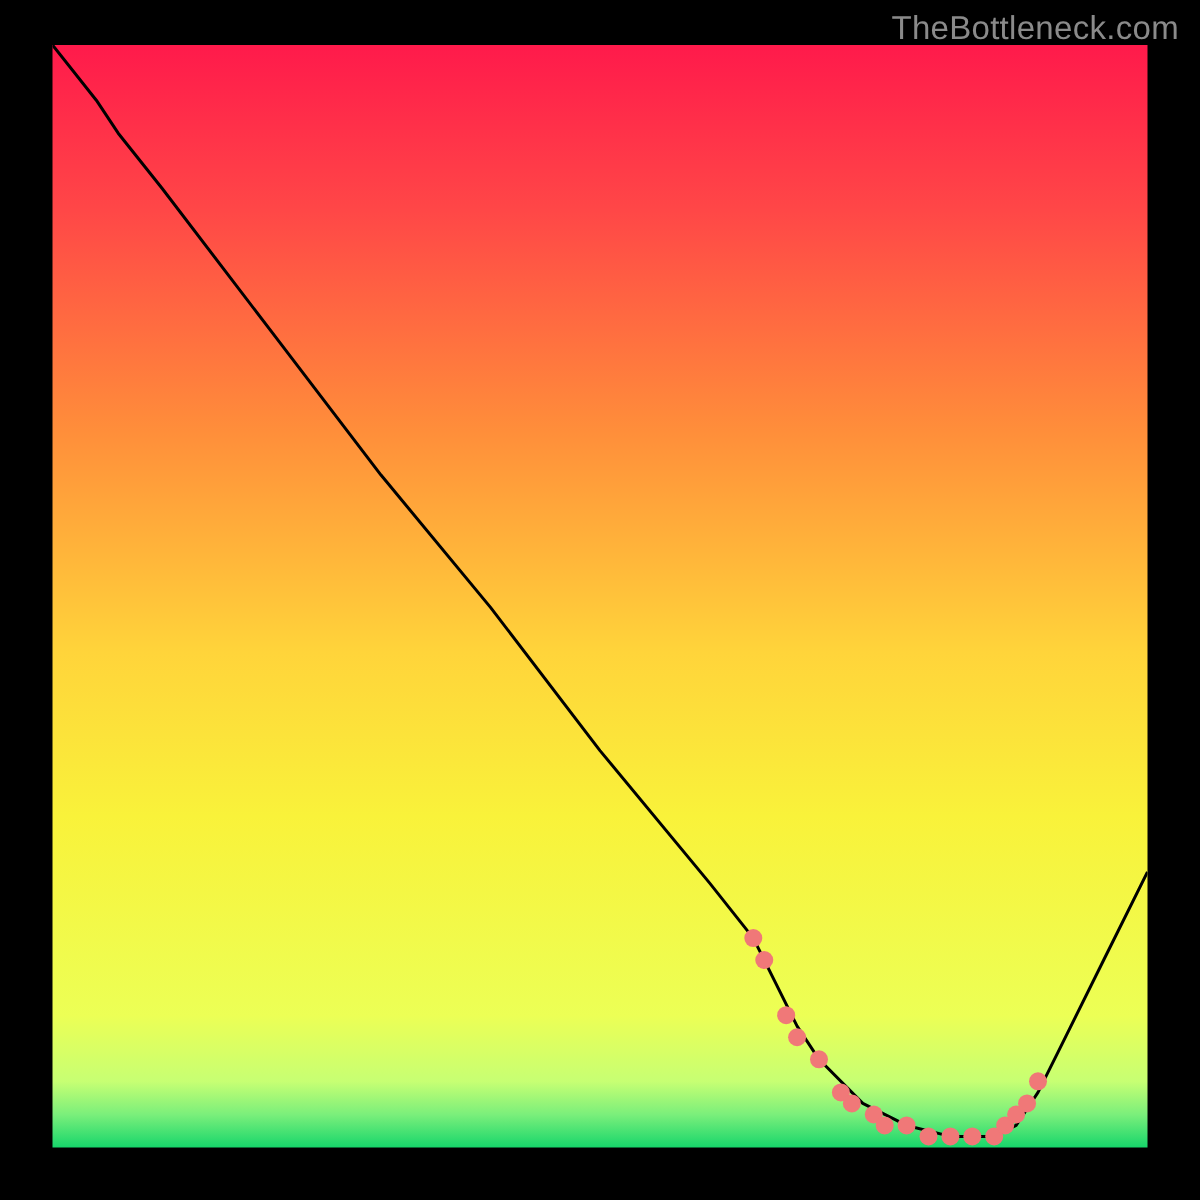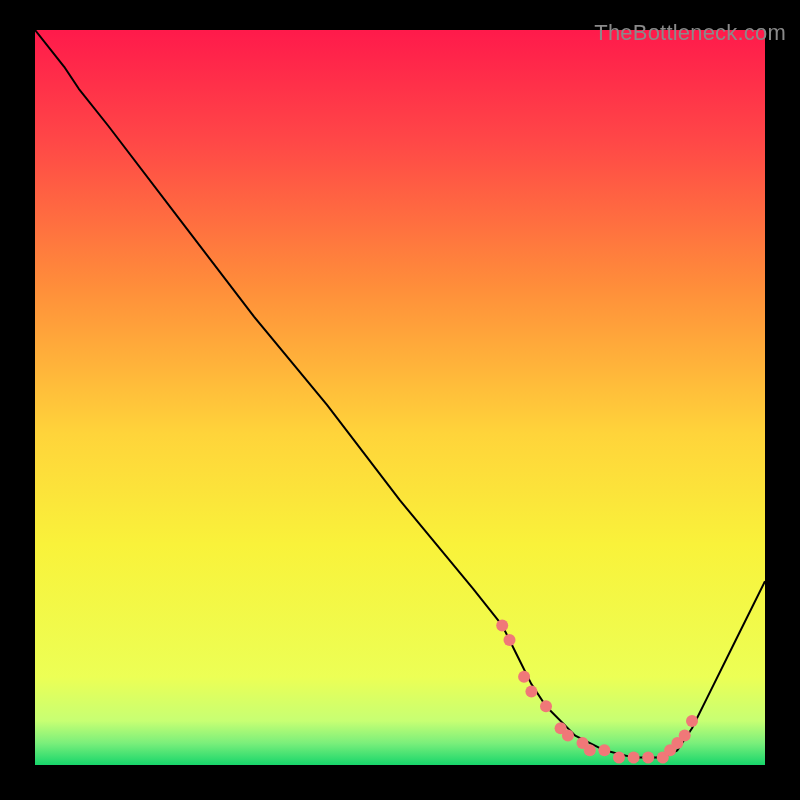--- a/index.html
+++ b/index.html
@@ -12,21 +12,21 @@
     font-family: Arial, Helvetica, sans-serif;
   }
   .frame {
     position: relative;
     width: 800px;
     height: 800px;
     background: #000;
   }
   .watermark {
     position: absolute;
-    top: 20px;
+    top: 6px;
     right: 14px;
     color: #8a8a8a;
     font-size: 22px;
     font-weight: 400;
     letter-spacing: 0.2px;
     user-select: none;
   }
   svg {
     display: block;
   }

